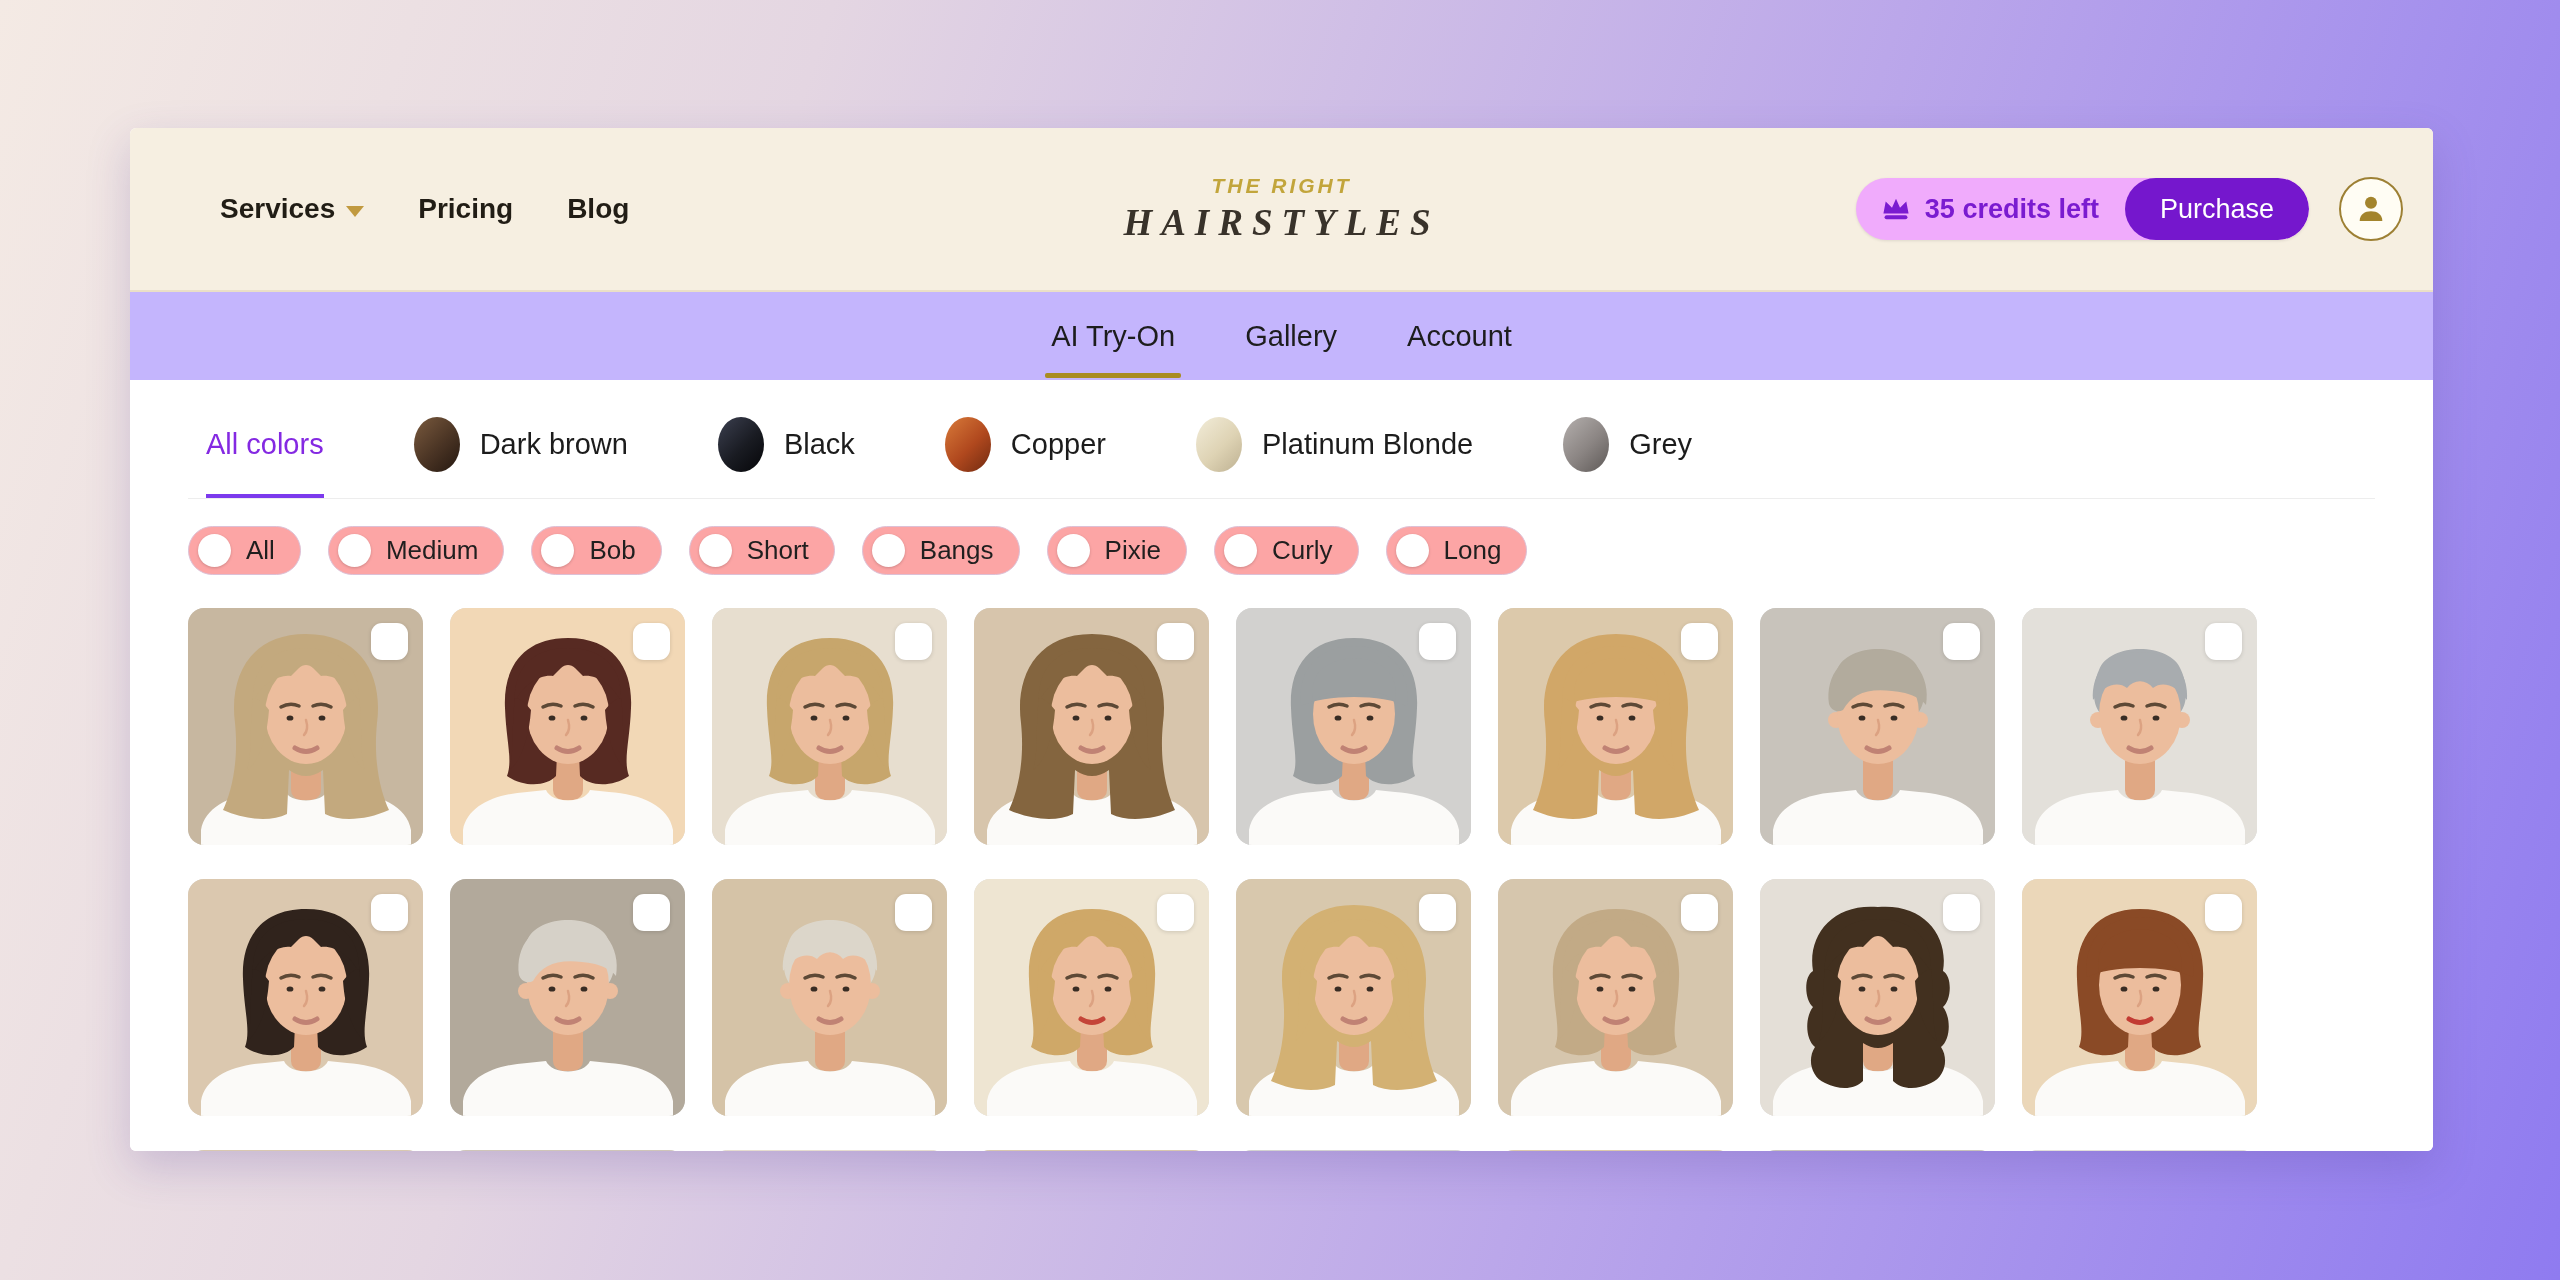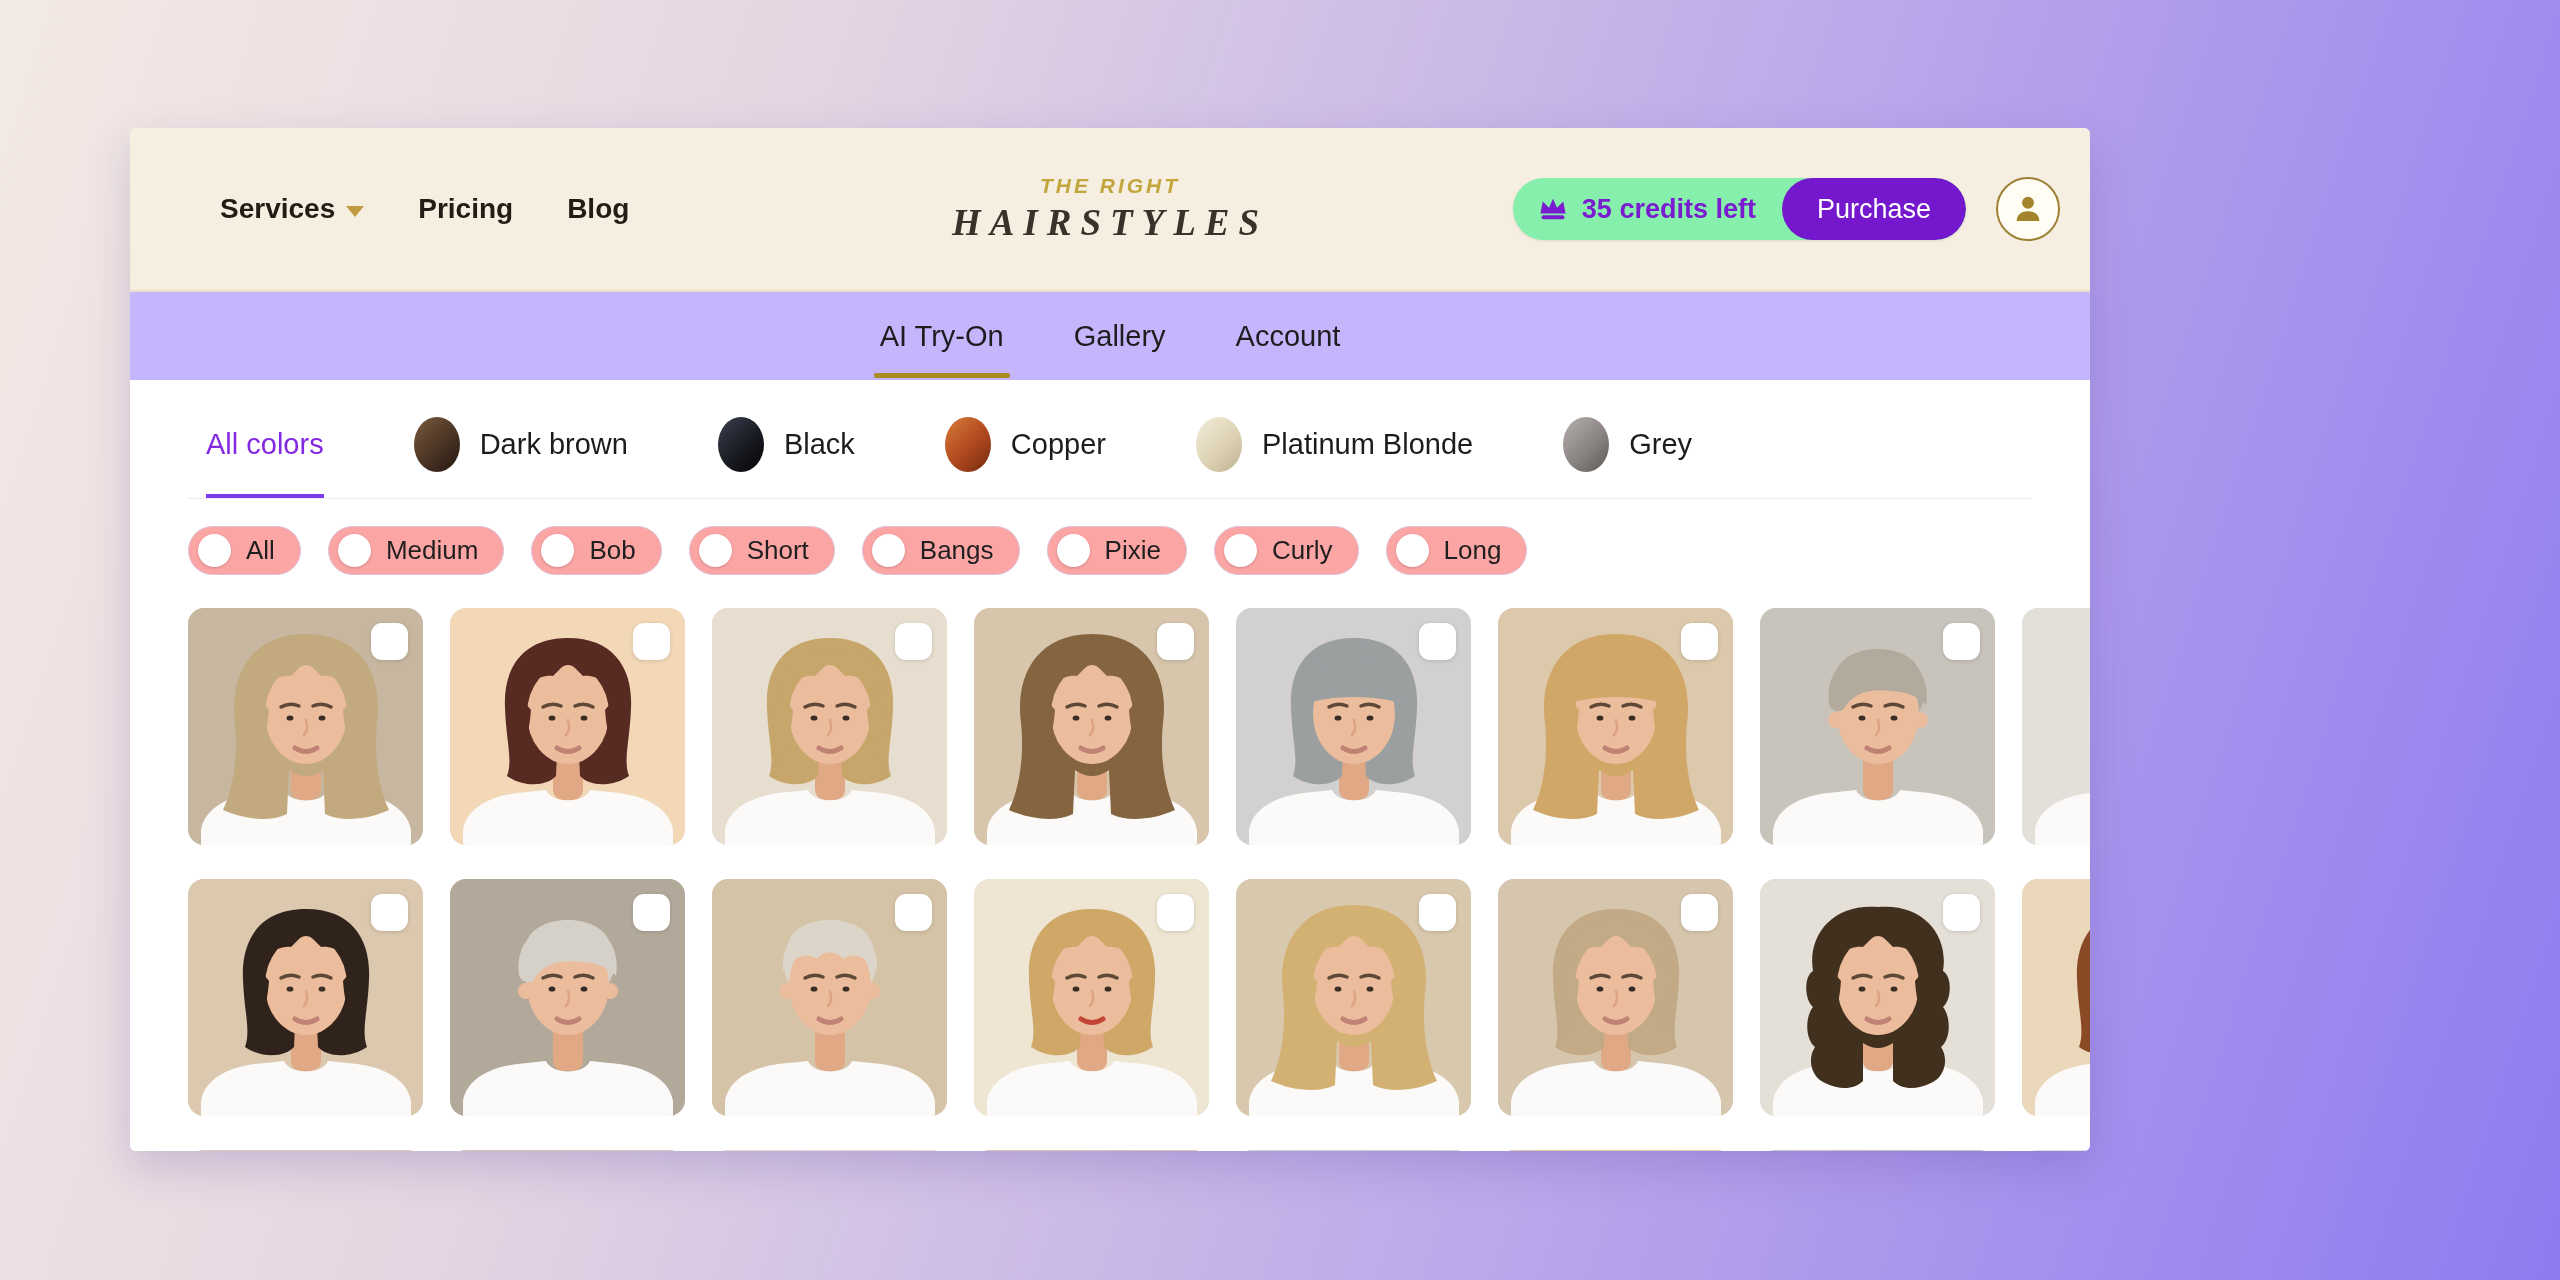--- a/index.html
+++ b/index.html
@@ -1,35 +1,35 @@
 <!DOCTYPE html>
 <html><head>
 <meta charset="utf-8">
 <style>
   html,body{margin:0;padding:0;background:#888;}
   .stage{position:relative;width:2560px;height:1280px;overflow:hidden;
     background:linear-gradient(108deg,#f4eae4 0%,#e4d6e2 28%,#bba7ea 64%,#8f7bf0 100%);
     font-family:"Liberation Sans",sans-serif;}
-  .card{position:absolute;left:130px;top:128px;width:1960px;height:1023px;background:#ffffff;
+  .card{position:absolute;left:130px;top:128px;width:2303px;height:1023px;background:#ffffff;
     border-radius:6px;overflow:hidden;box-shadow:0 16px 44px rgba(84,60,150,.22);
     display:flex;flex-direction:column;}
   
   .header{height:162px;background:#f6efe1;border-bottom:2px solid #eadfc7;position:relative;
     display:flex;align-items:center;flex:none;}
   .nav{display:flex;gap:54px;padding-left:90px;align-items:center;}
   .nav-link{font-size:28px;font-weight:700;color:#211d15;display:flex;align-items:center;gap:11px;cursor:pointer;}
   .caret{width:0;height:0;border-left:9px solid transparent;border-right:9px solid transparent;
     border-top:11px solid #c19a3f;margin-top:4px;}
   .logo{position:absolute;left:50%;top:50%;transform:translate(-50%,-50%);text-align:center;cursor:pointer;font-style:italic;}
   .logo-top{font-size:21px;font-weight:700;letter-spacing:3px;color:#c2a53b;}
   .logo-main{font-family:"Liberation Serif","DejaVu Serif",serif;font-size:37px;font-weight:700;
     letter-spacing:9px;color:#38322a;margin-top:3px;}
   .header-right{position:absolute;right:30px;top:50%;transform:translateY(-50%);
     display:flex;align-items:center;gap:30px;}
-  .credits-pill{display:flex;align-items:stretch;border-radius:32px;overflow:hidden;background:#86efac;
+  .credits-pill{display:flex;align-items:stretch;border-radius:32px;overflow:hidden;background:#f0abfc;
     height:62px;box-shadow:0 1px 3px rgba(0,0,0,.10);}
   .credits-left{display:flex;align-items:center;gap:13px;padding:0 26px 0 24px;
     color:#7a1bd0;font-weight:700;font-size:27px;}
   .purchase-btn{background:#7517cd;color:#fff;font-size:27px;display:flex;align-items:center;
     padding:0 35px;border-radius:32px;cursor:pointer;}
   .avatar{width:64px;height:64px;border-radius:50%;background:#fffdf4;border:2px solid #9d8034;
     display:flex;align-items:center;justify-content:center;cursor:pointer;box-sizing:border-box;}
   
   .tabstrip{height:88px;background:#c4b5fd;display:flex;justify-content:center;gap:58px;flex:none;}
   .tab{position:relative;display:flex;align-items:center;font-size:29px;color:#1d1d1d;cursor:pointer;padding:0 6px;}

